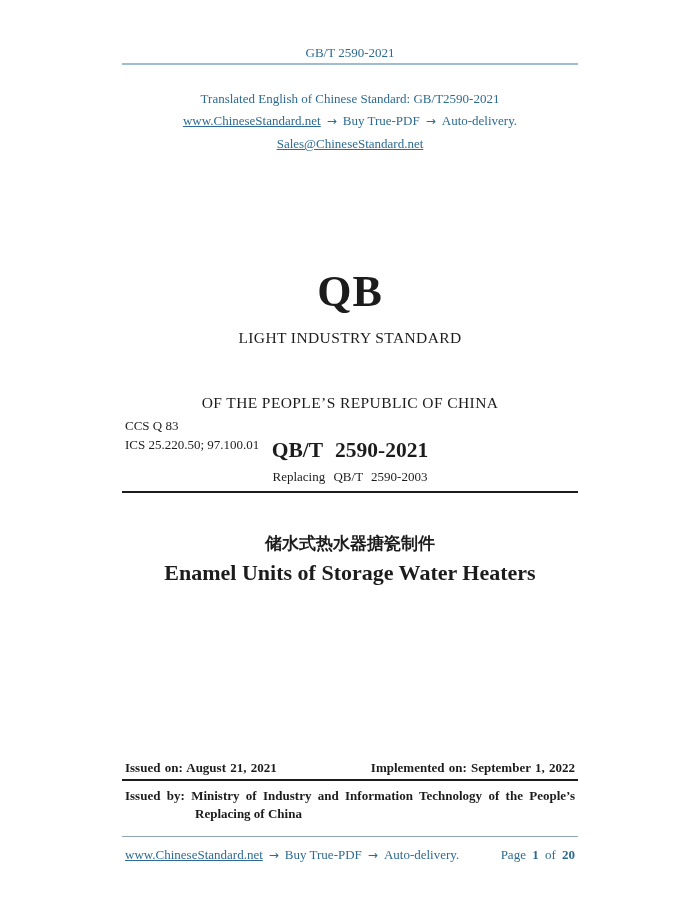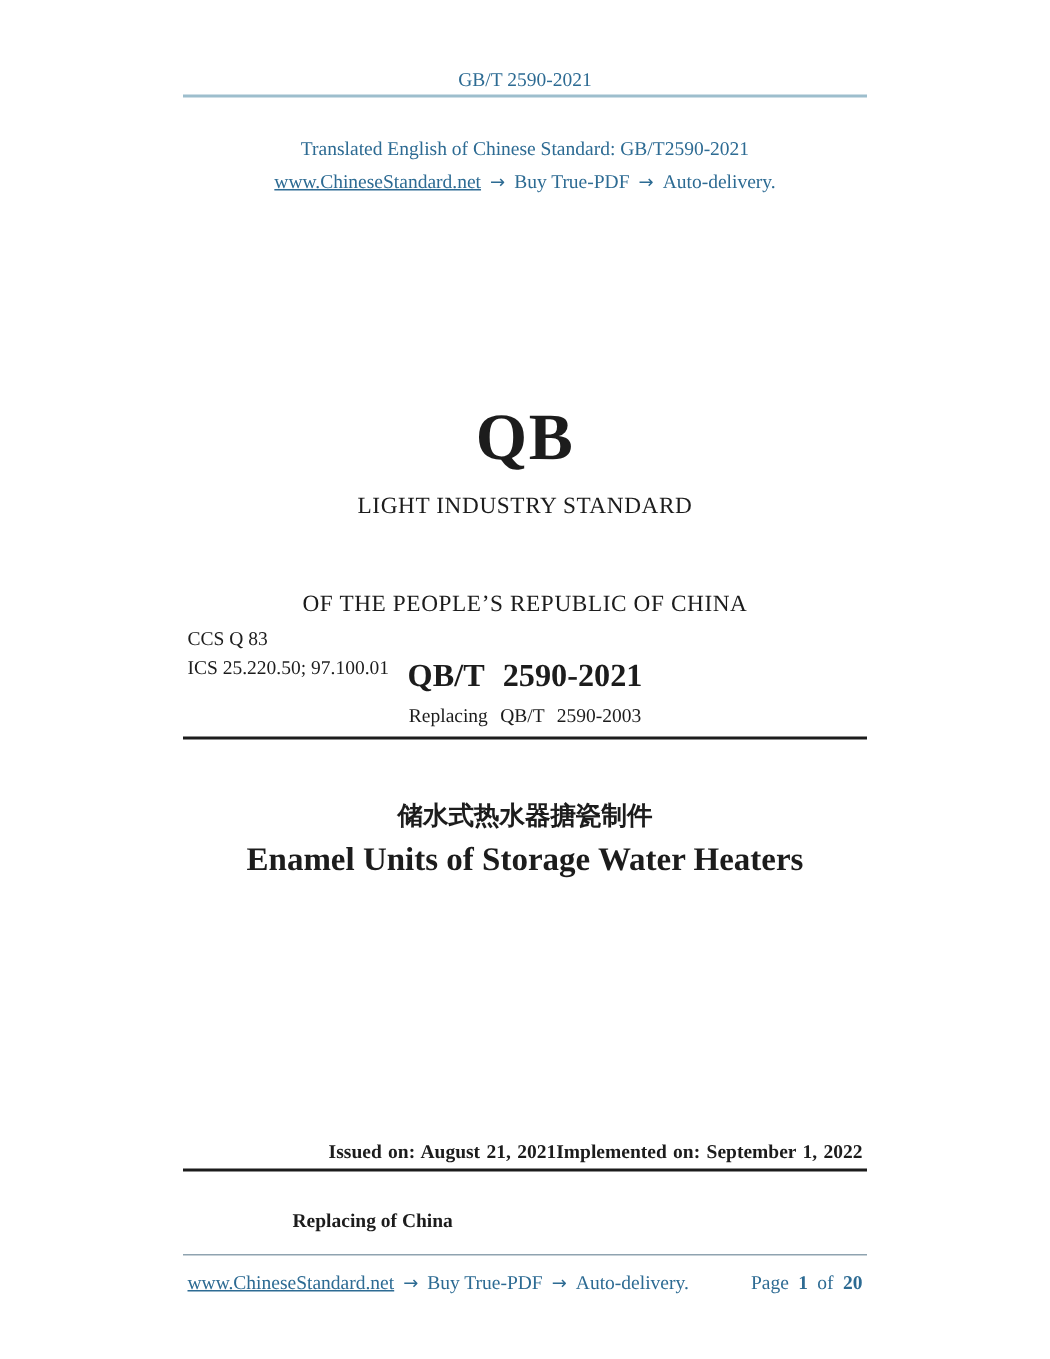--- a/index.html
+++ b/index.html
@@ -38,21 +38,21 @@
   .ics { top:394px; font-size:13px;margin-top:43px; }
   .ccs { top:418px; font-size:13px; }
 
   .std-number { top:439px; font-size:21.5px; font-weight:bold; word-spacing:7px; line-height:1.1; }
   .replacing  { top:469px; font-size:13px; word-spacing:5px; }
   .rule-mid   { top:491px; }
 
   .title-en { top:560px; font-size:22px; font-weight:bold; }
   .title-zh { top:532px; font-size:17px; font-family:"Liberation Serif","DejaVu Sans",serif;font-weight:bold; }
 
-  .issued-row { top:760px; font-size:13px; font-weight:bold; display:flex; justify-content:flex-end; word-spacing:1px; }
+  .issued-row { top:760px; font-size:13px; font-weight:bold; display:flex; justify-content:space-between; word-spacing:1px; }
   .rule-issued { top:779px; }
   .issued-by-1 { top:788px; font-size:13px; font-weight:bold; text-align:justify; text-align-last:justify; word-spacing:1px; }
   .issued-by-2 { top:806px; font-size:13px; font-weight:bold; padding-left:70px; }
 
   .rule-bottom { top:836px; }
   .footer-row { top:847px; font-size:13px; display:flex; justify-content:space-between; }
   .page-num { word-spacing:3px; }
 </style>
 </head>
 <body>
@@ -61,20 +61,23 @@
 
   <div class="abs center blue doc-code">GB/T 2590-2021</div>
   <div class="rule rule-light rule-top"></div>
 
   <div class="abs center blue translated">Translated English of Chinese Standard: GB/T2590-2021</div>
 
   <div class="abs center blue buy-line">
     <span class="u">www.ChineseStandard.net</span><span class="arrow">→</span><span>Buy True-PDF</span><span class="arrow">→</span><span>Auto-delivery.</span>
   </div>
 
+  <div class="abs center blue sales-line">
+    <span class="u">Sales@ChineseStandard.net</span>
+  </div>
 
   <div class="abs right qb-logo">QB</div>
 
   <div class="abs center type-line1">LIGHT INDUSTRY STANDARD</div>
   <div class="abs center type-line2">OF THE PEOPLE’S REPUBLIC OF CHINA</div>
 
   <div class="abs ics">ICS 25.220.50; 97.100.01</div>
   <div class="abs ccs">CCS Q 83</div>
 
   <div class="abs right std-number">QB/T 2590-2021</div>
@@ -82,20 +85,21 @@
   <div class="rule rule-dark rule-mid"></div>
 
   <div class="abs center title-en">Enamel Units of Storage Water Heaters</div>
   <div class="abs center title-zh">储水式热水器搪瓷制件</div>
 
   <div class="abs issued-row">
     <span>Issued on: August 21, 2021</span>
     <span>Implemented on: September 1, 2022</span>
   </div>
   <div class="rule rule-dark rule-issued"></div>
+  <div class="abs issued-by-1">Issued by: Ministry of Industry and Information Technology of the People’s</div>
   <div class="abs issued-by-2">Replacing of China</div>
 
   <div class="rule rule-footer rule-bottom"></div>
   <div class="abs blue footer-row">
     <span>
       <span class="u">www.ChineseStandard.net</span><span class="arrow">→</span><span>Buy True-PDF</span><span class="arrow">→</span><span>Auto-delivery.</span>
     </span>
     <span class="page-num">
       <span>Page</span>
       <span class="bold">1</span>

